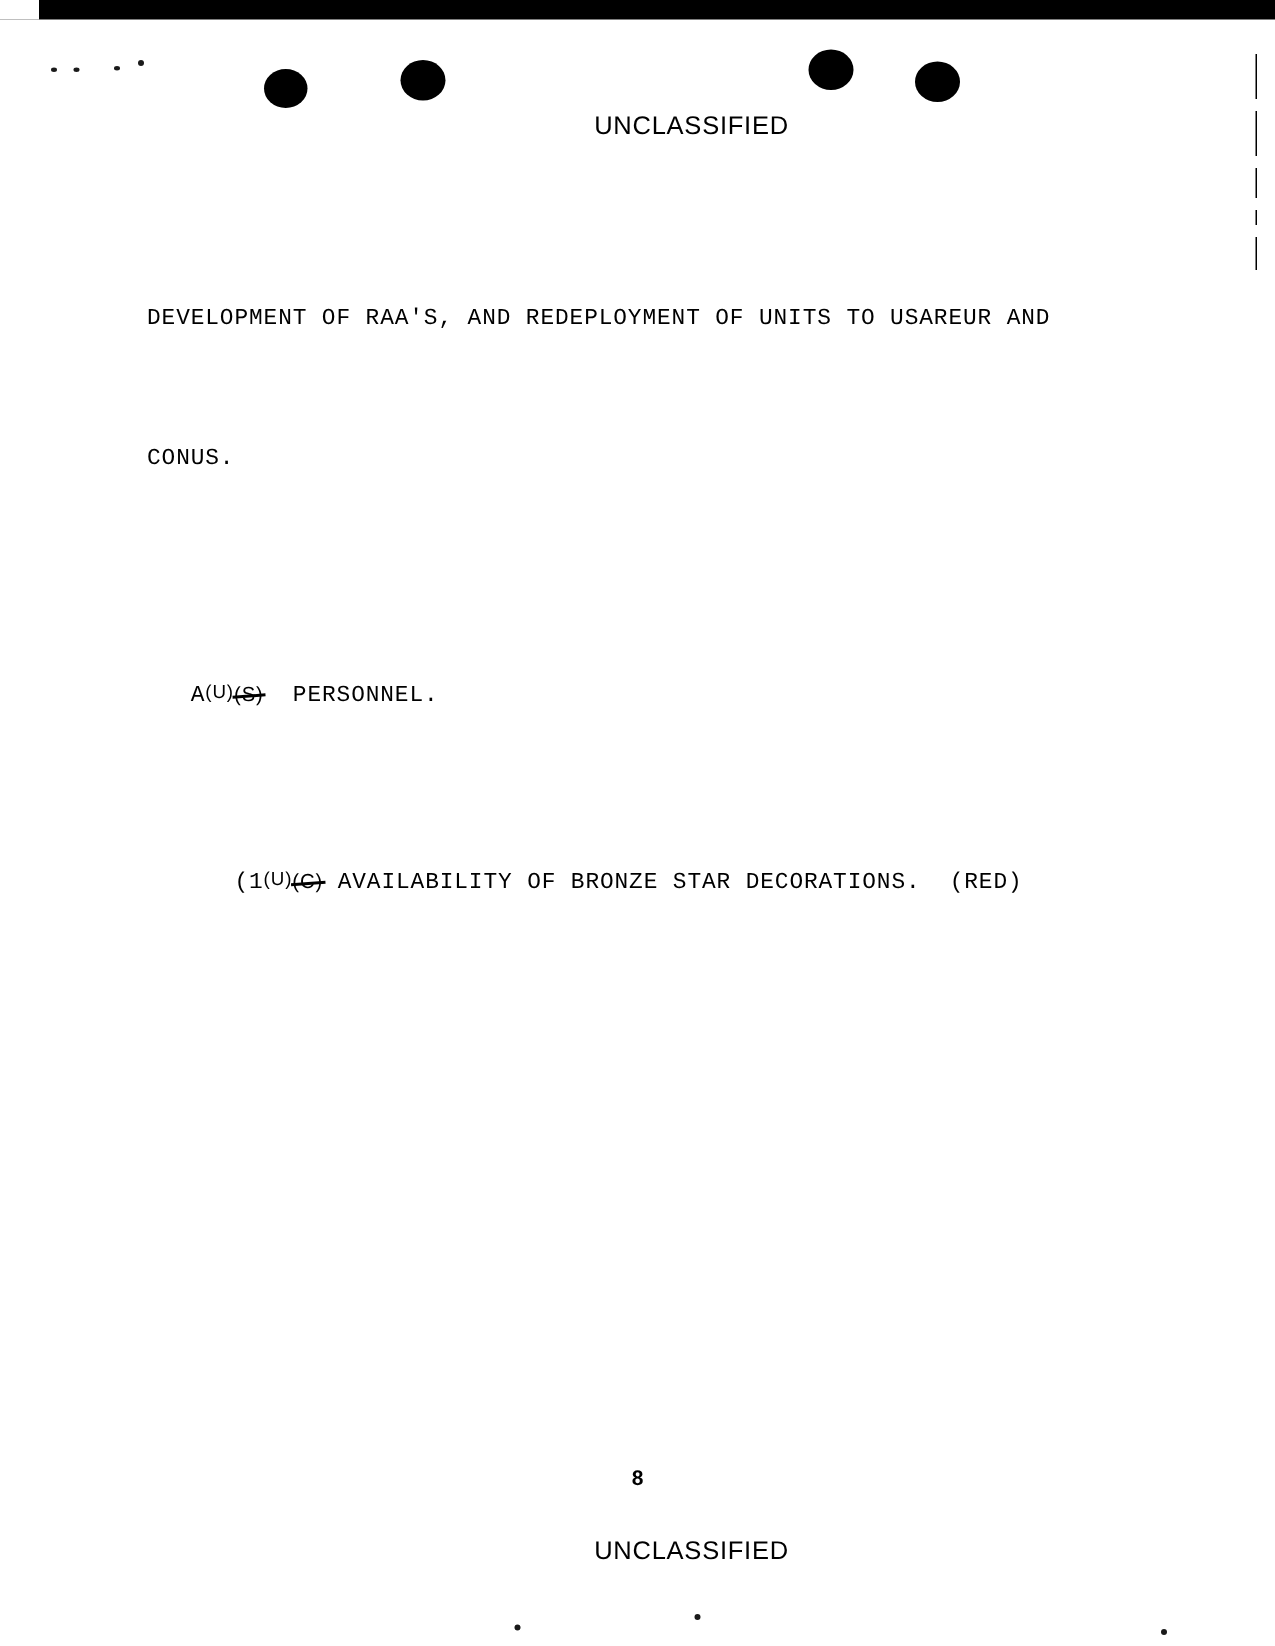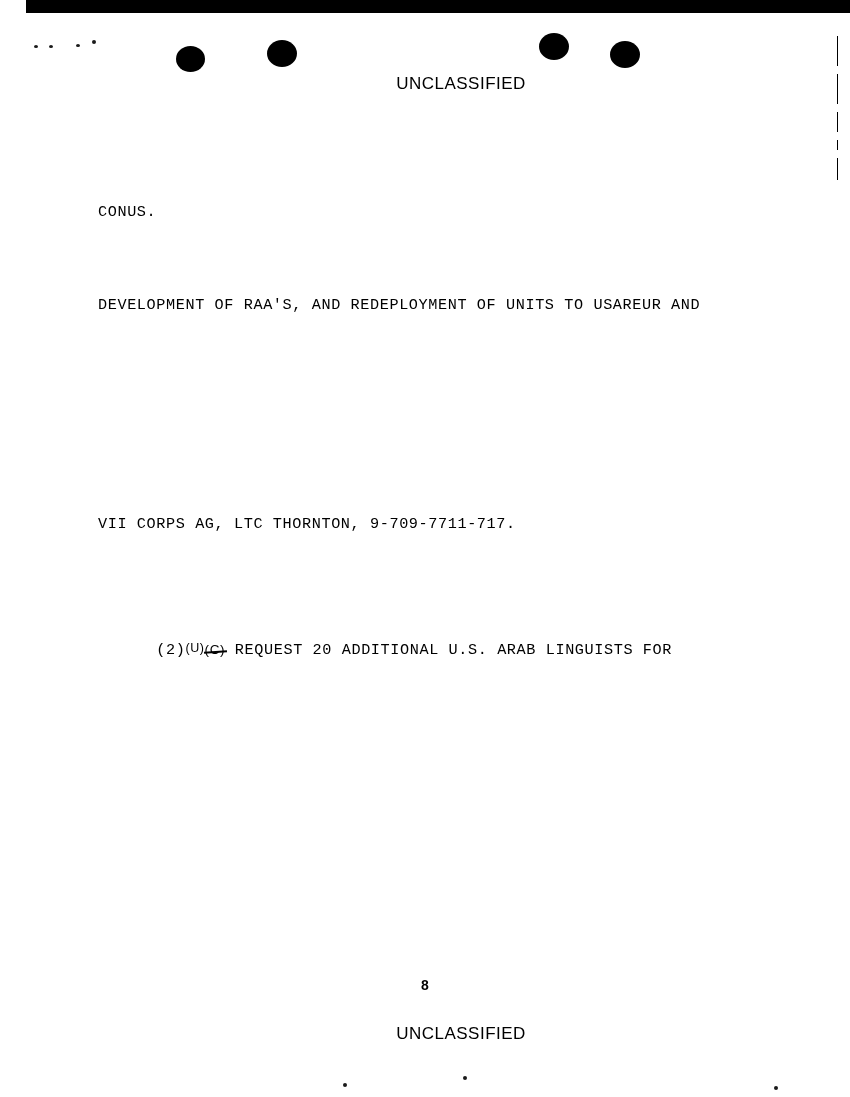--- a/index.html
+++ b/index.html
@@ -139,29 +139,29 @@
 <div class="tickmark" style="right:12px; top:36px; height:30px;"></div>
 <div class="tickmark" style="right:12px; top:74px; height:30px;"></div>
 <div class="tickmark" style="right:12px; top:112px; height:20px;"></div>
 <div class="tickmark" style="right:12px; top:140px; height:10px;"></div>
 <div class="tickmark" style="right:12px; top:158px; height:22px;"></div>
 
 <div class="classification top">UNCLASSIFIED</div>
 
 <div class="body-text">
 
+  <div class="line">DEVELOPMENT OF RAA'S, AND REDEPLOYMENT OF UNITS TO USAREUR AND</div>
   <div class="line">CONUS.</div>
-  <div class="line">DEVELOPMENT OF RAA'S, AND REDEPLOYMENT OF UNITS TO USAREUR AND</div>
 
 
+  <div class="line"><span>   A</span><span class="sup-u">(U)</span><span class="struck handmark">(S)</span><span>  PERSONNEL.</span></div>
+
+  <div class="line"><span>      (1</span><span class="sup-u">(U)</span><span class="struck handmark">(C)</span><span> AVAILABILITY OF BRONZE STAR DECORATIONS.  (RED)</span></div>
 
 
-  <div class="line">VII CORPS AG, LTC THORNTON, 9-709-7711-717.</div>
-
-  <div class="line"><span>      (2)</span><span class="sup-u">(U)</span><span class="struck handmark">(C)</span><span> REQUEST 20 ADDITIONAL U.S. ARAB LINGUISTS FOR</span></div>
 
   
   
   
   
 
   
 
   
 

